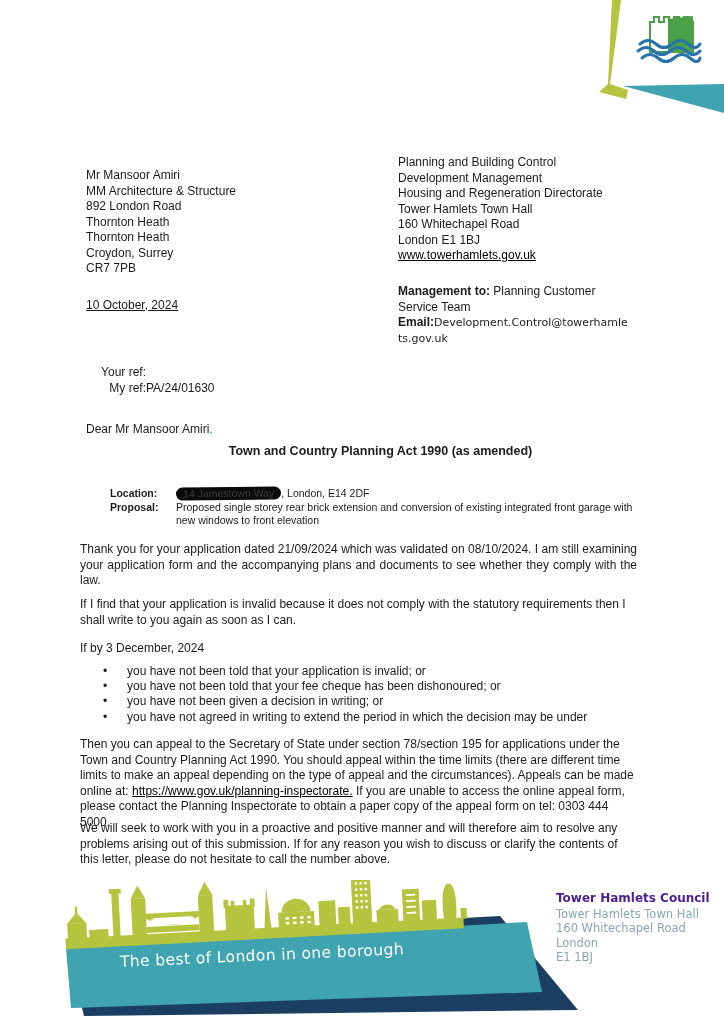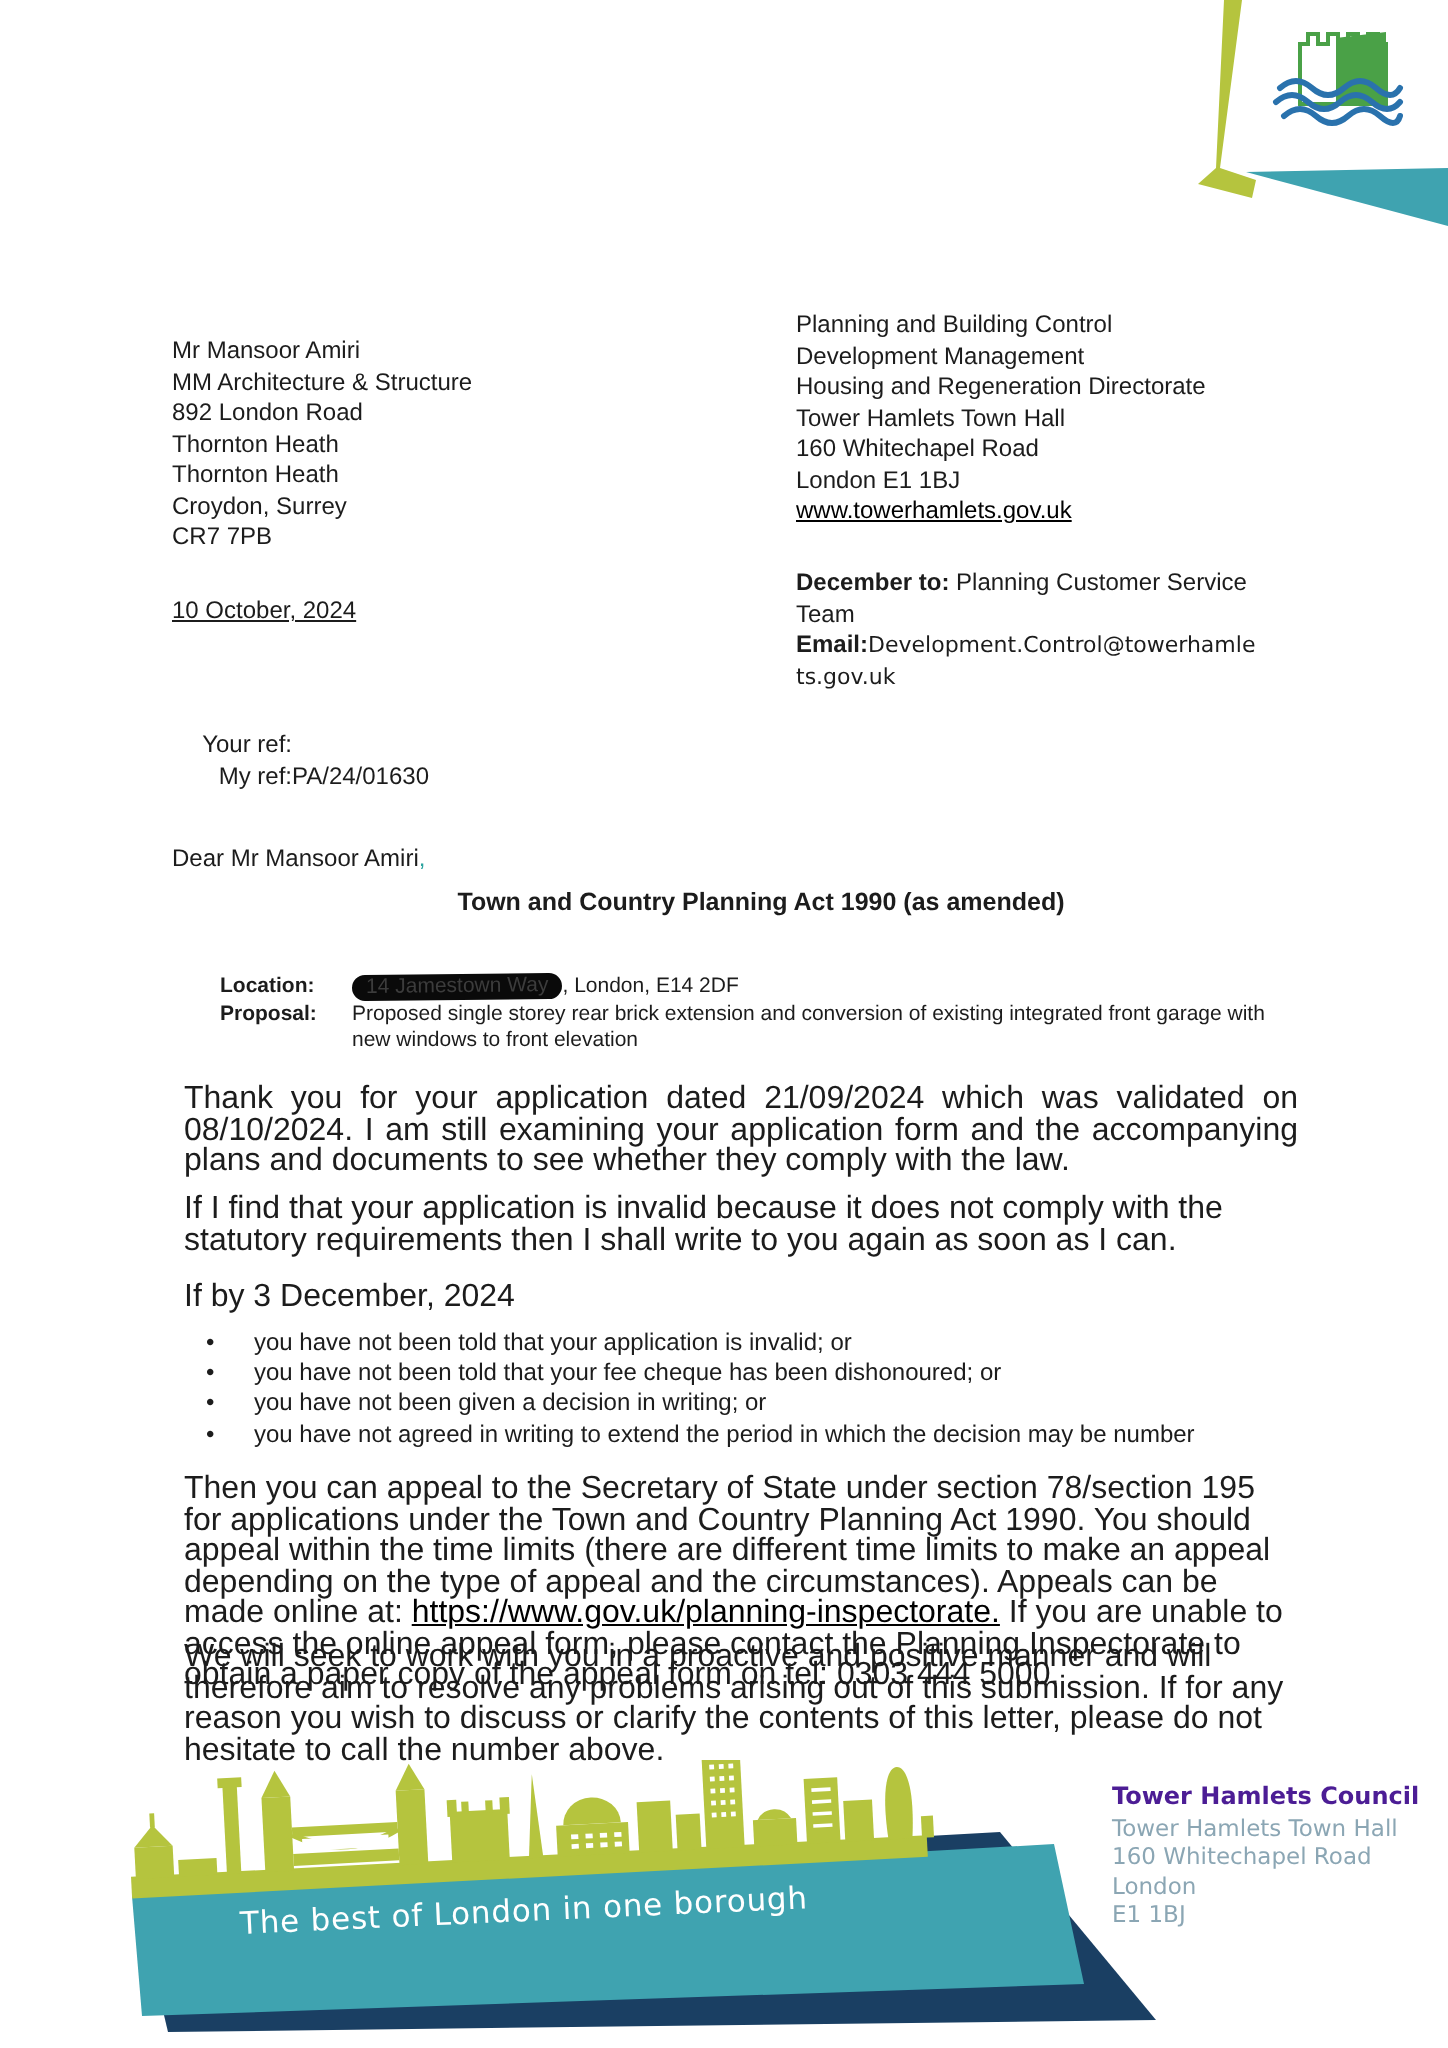--- a/index.html
+++ b/index.html
@@ -34,21 +34,21 @@
   .heading { left:84px; top:444px; width:557px; text-align:center; font-size:12.5px;
     font-weight:bold; transform:translateX(18px); }
 
   .details { left:86px; top:487px; width:555px; font-size:10.5px; line-height:13.5px; }
   .details .row { display:flex; }
   .details .dlbl { font-weight:bold; width:90px; flex:0 0 90px;padding-left:24px; }
   .details .dval { width:465px; }
   .redaction { display:inline-block; background:#0a0a0a; color:#3c3c3c;
     border-radius:9px; padding:0 7px; line-height:13px; transform:rotate(-0.6deg); }
 
-  .para { position:absolute; left:92px; width:557px; font-size:16px; line-height:15.5px; }
+  .para { position:absolute; left:80px; width:557px; font-size:12px; line-height:15.5px; }
   .p1 { top:542px; text-align:justify; }
   .p2 { top:597px; }
   .p3 { top:641px; }
   .p4 { top:737px; }
   .p5 { top:821px; }
   .bullets { position:absolute; left:103px; top:664px; width:538px;
     font-size:12px; line-height:15.2px; }
   .bullets .bi { display:flex; }
   .bullets .dot { flex:0 0 24px; }
 
@@ -99,21 +99,21 @@
     <div>Planning and Building Control</div>
     <div>Development Management</div>
     <div>Housing and Regeneration Directorate</div>
     <div>Tower Hamlets Town Hall</div>
     <div>160 Whitechapel Road</div>
     <div>London E1 1BJ</div>
     <div><a class="weblink">www.towerhamlets.gov.uk</a></div>
   </div>
 
   <div class="abs enquiries">
-    <div><b>December to:</b><span> Planning Customer Service Team</span></div>
+    <div><b>Management to:</b><span> Planning Customer Service Team</span></div>
     <div><b>Email:</b><span class="email-val">Development.Control@towerhamlets.gov.uk</span></div>
   </div>
 
   <div class="abs date-line">10 October, 2024</div>
 
   <div class="abs refs">
     <div><span class="lbl">Your ref:</span></div>
     <div><span class="lbl">My ref:</span><span>PA/24/01630</span></div>
   </div>
 
@@ -144,21 +144,21 @@
     <div class="bi">
         <span class="dot">•</span>
         <span>you have not been told that your fee cheque has been dishonoured; or</span>
       </div>
     <div class="bi">
         <span class="dot">•</span>
         <span>you have not been given a decision in writing; or</span>
       </div>
     <div class="bi">
         <span class="dot">•</span>
-        <span>you have not agreed in writing to extend the period in which the decision may be number</span>
+        <span>you have not agreed in writing to extend the period in which the decision may be under</span>
       </div>
   </div>
 
   <div class="para p4"><span>Then you can appeal to the Secretary of State under section 78/section 195 for applications under the Town and Country Planning Act 1990. You should appeal within the time limits (there are different time limits to make an appeal depending on the type of appeal and the circumstances). Appeals can be made online at: </span><a class="weblink">https://www.gov.uk/planning-inspectorate.</a><span> If you are unable to access the online appeal form, please contact the Planning Inspectorate to obtain a paper copy of the appeal form on tel: 0303 444 5000.</span></div>
 
   <div class="para p5">We will seek to work with you in a proactive and positive manner and will therefore aim to resolve any problems arising out of this submission. If for any reason you wish to discuss or clarify the contents of this letter, please do not hesitate to call the number above.</div>
 
   <svg class="footer-svg" width="724" height="144" viewBox="0 880 724 144">
 
     <polygon points="66,940 500,916 578,1010 84,1016" fill="#1a3f63"></polygon>

